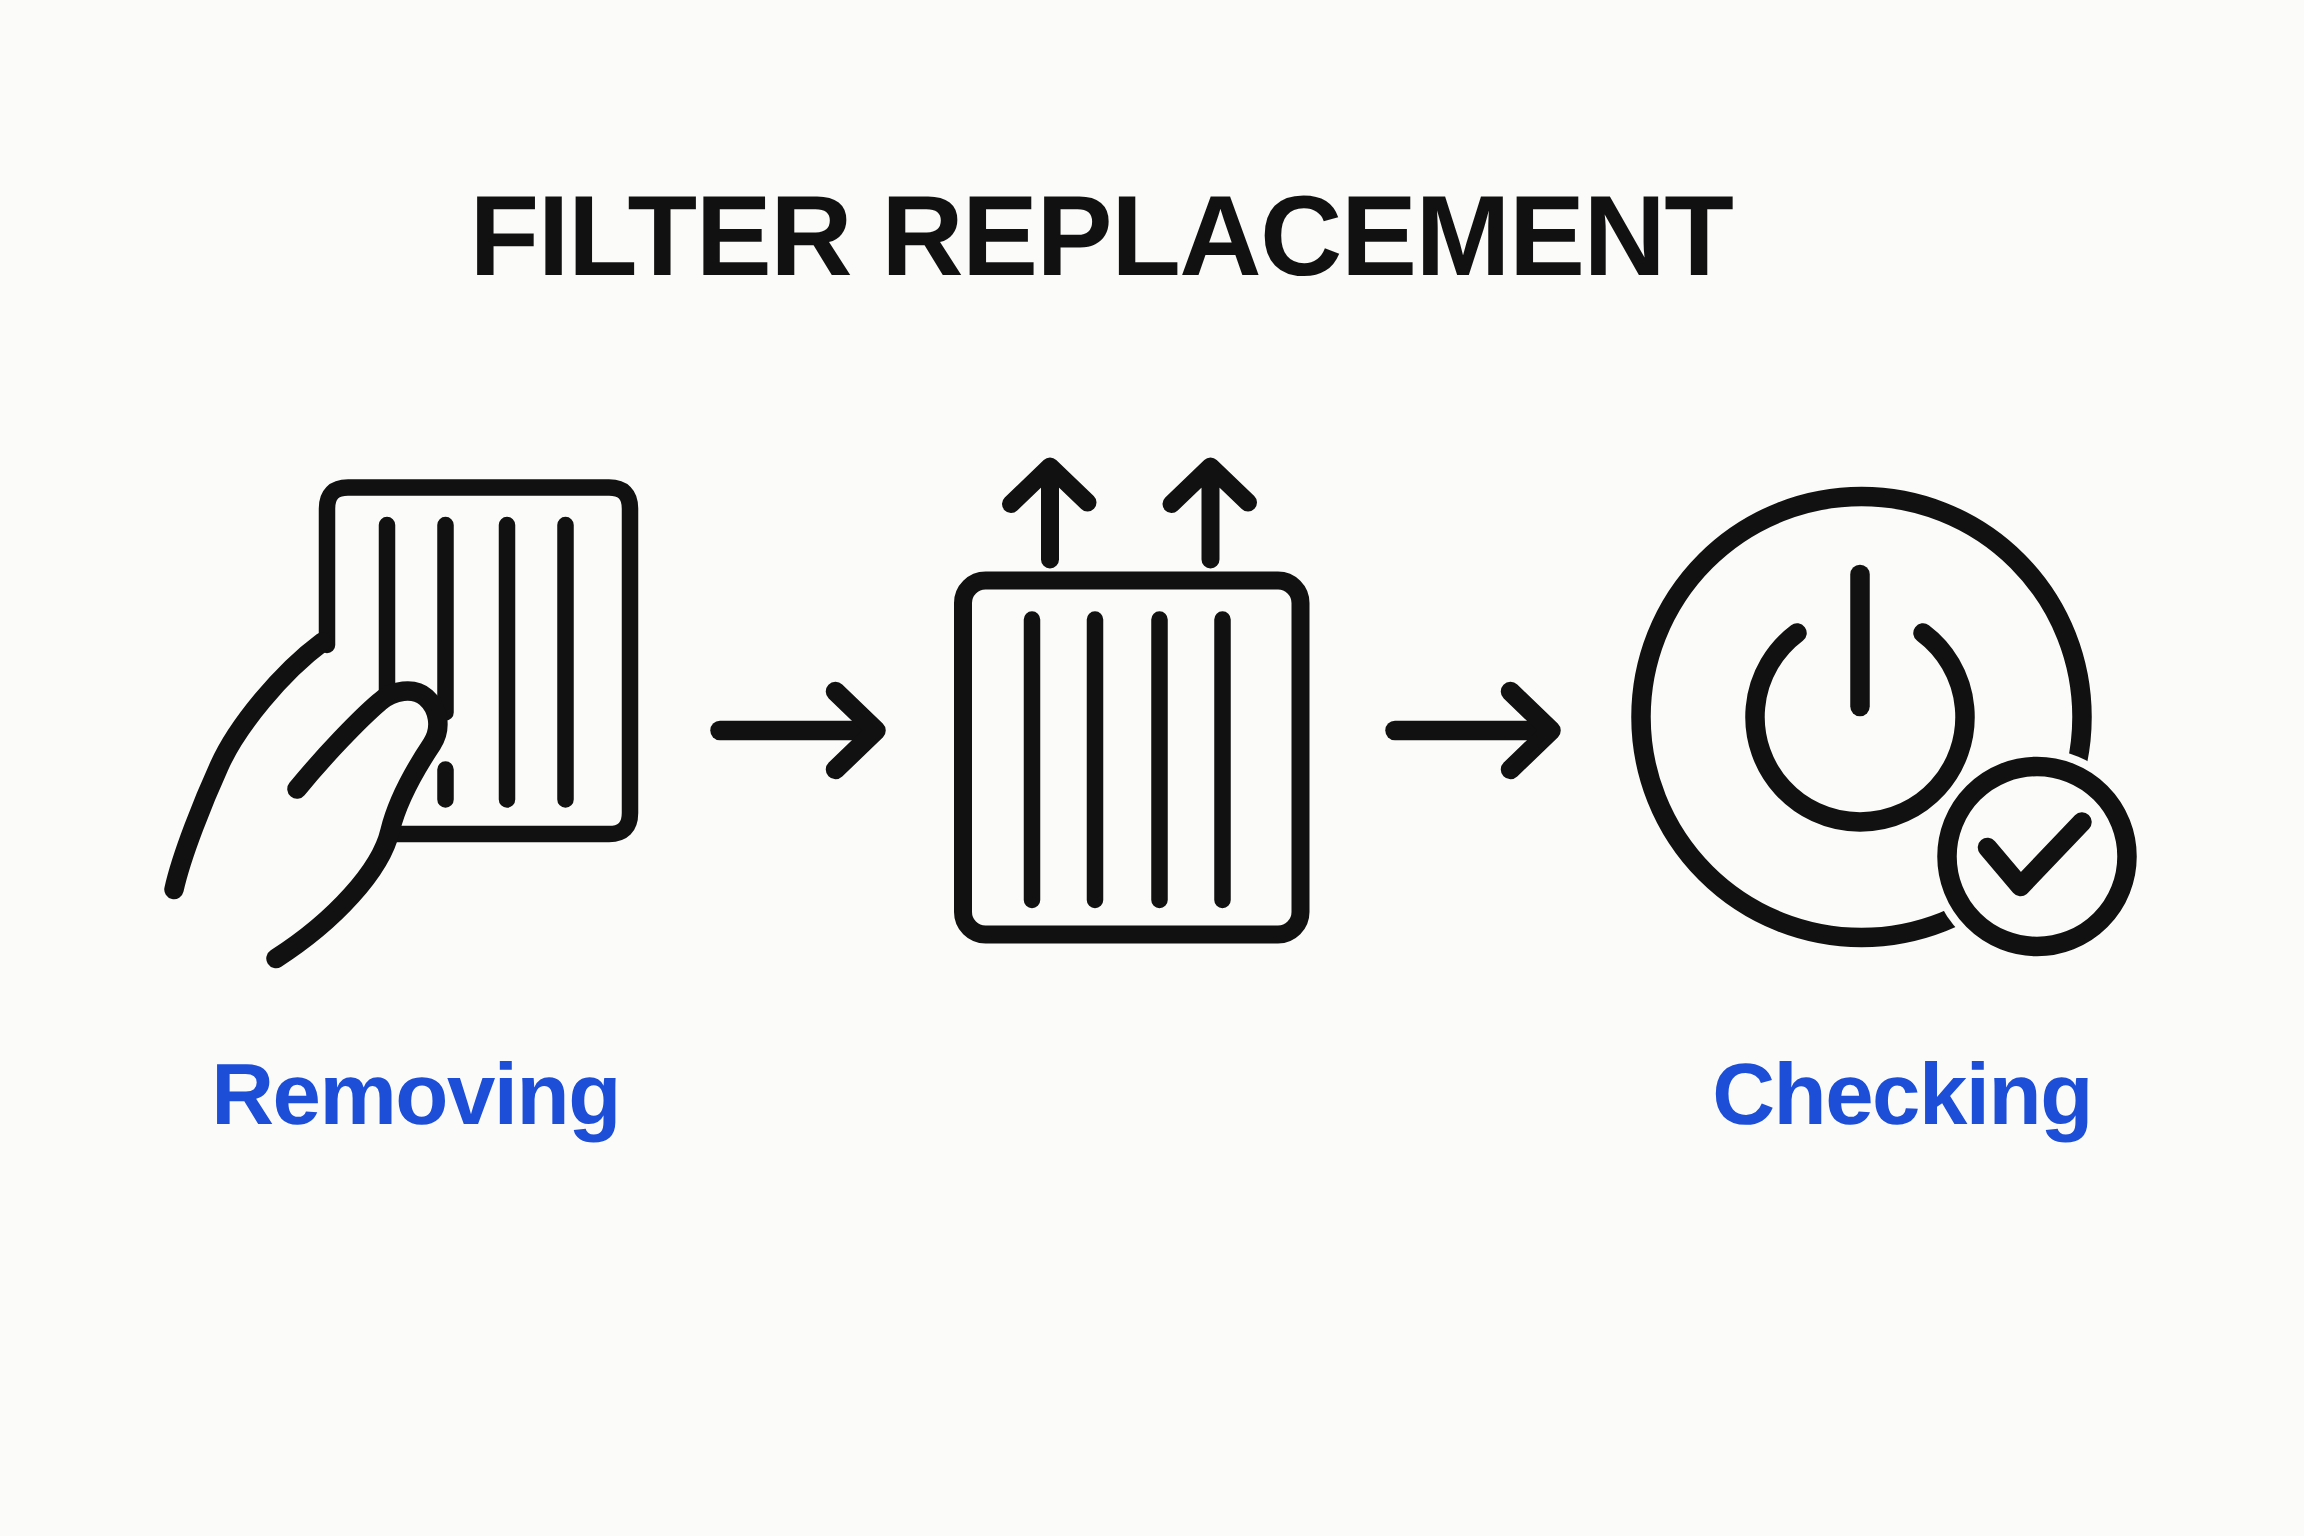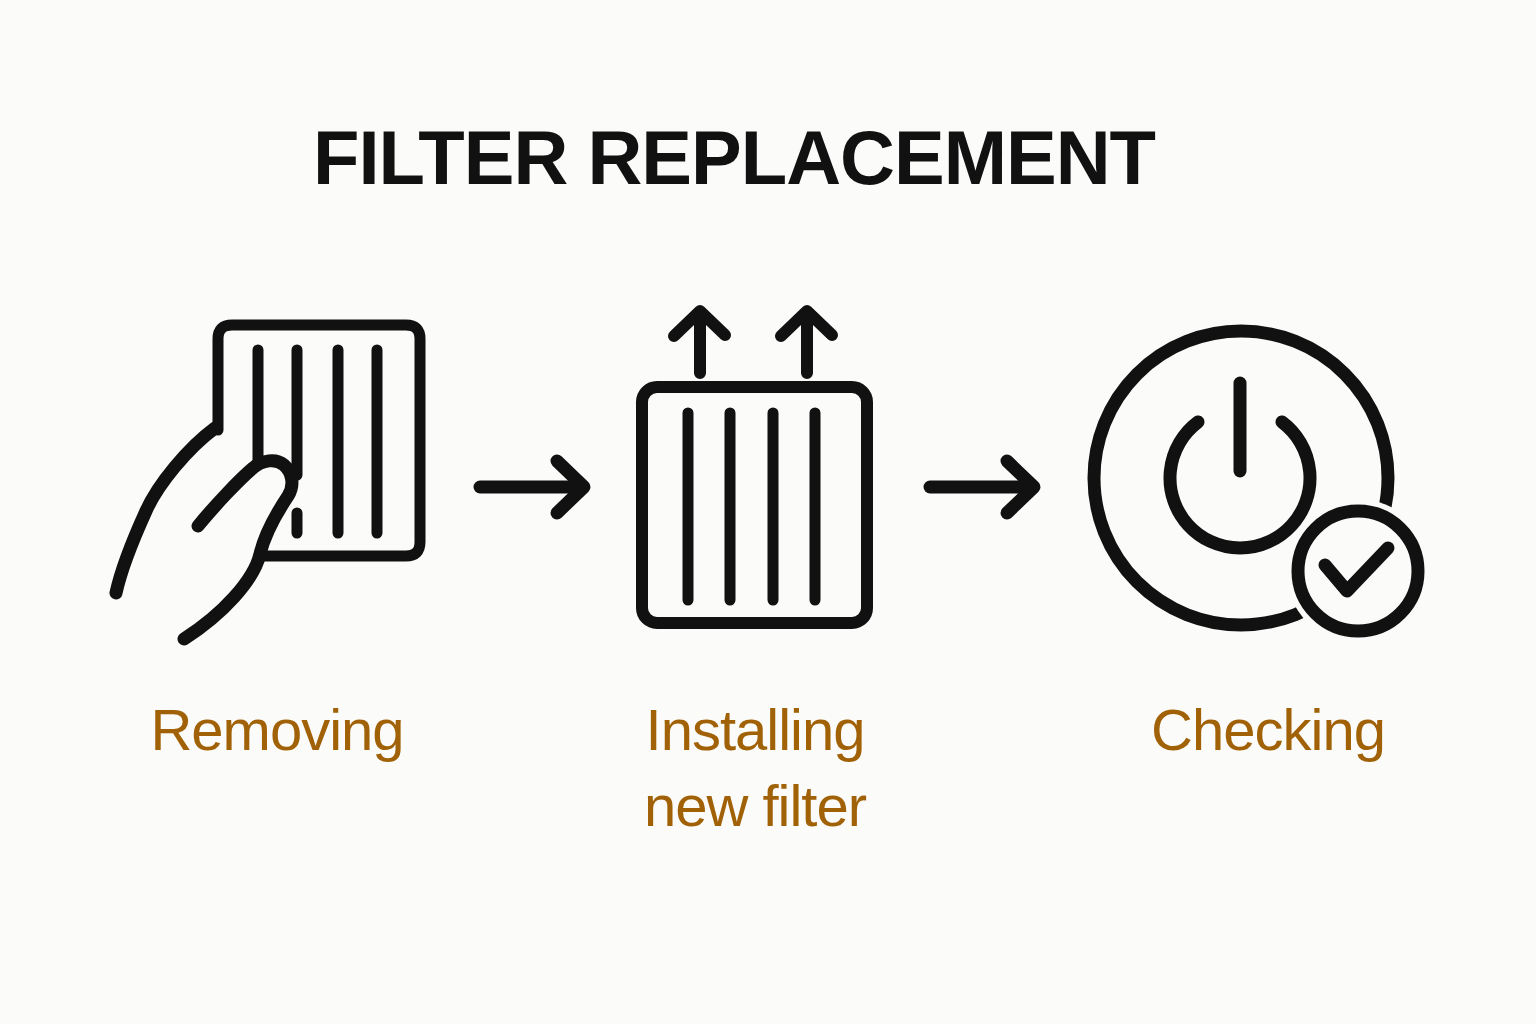--- a/index.html
+++ b/index.html
@@ -20,23 +20,23 @@
     letter-spacing:-1px;
     color:#111111;
     white-space:nowrap;
   }
   .icon{position:absolute;}
   .icon svg{display:block;}
   .caption{
     position:absolute;top:692px;
     text-align:center;
     font-size:58px;line-height:76px;
-    font-weight:normal;
+    font-weight:bold;
     letter-spacing:-1px;
-    color:#a16207;
+    color:#1d4ed8;
   }
   .caption div{white-space:nowrap;}
   .cap-1{left:77px;width:400px;}
   .cap-2{left:555px;width:400px;}
   .cap-3{left:998px;width:540px;}
   .stroke{
     fill:none;stroke:#111111;
     stroke-linecap:round;stroke-linejoin:round;
   }
 </style>
@@ -101,22 +101,18 @@
       <circle class="stroke" stroke-width="13" cx="278" cy="261" r="60"></circle>
 
       <path class="stroke" stroke-width="13" d="M245 255 L267 281 L308 238"></path>
     </svg>
   </div>
 
   <div class="caption cap-1">
     <div>Removing</div>
   </div>
 
-  <div class="caption cap-2">
-    <div>Installing</div>
-    <div>new filter</div>
-  </div>
 
   <div class="caption cap-3">
     <div>Checking</div>
   </div>
 
 </div>
 
 </body></html>

